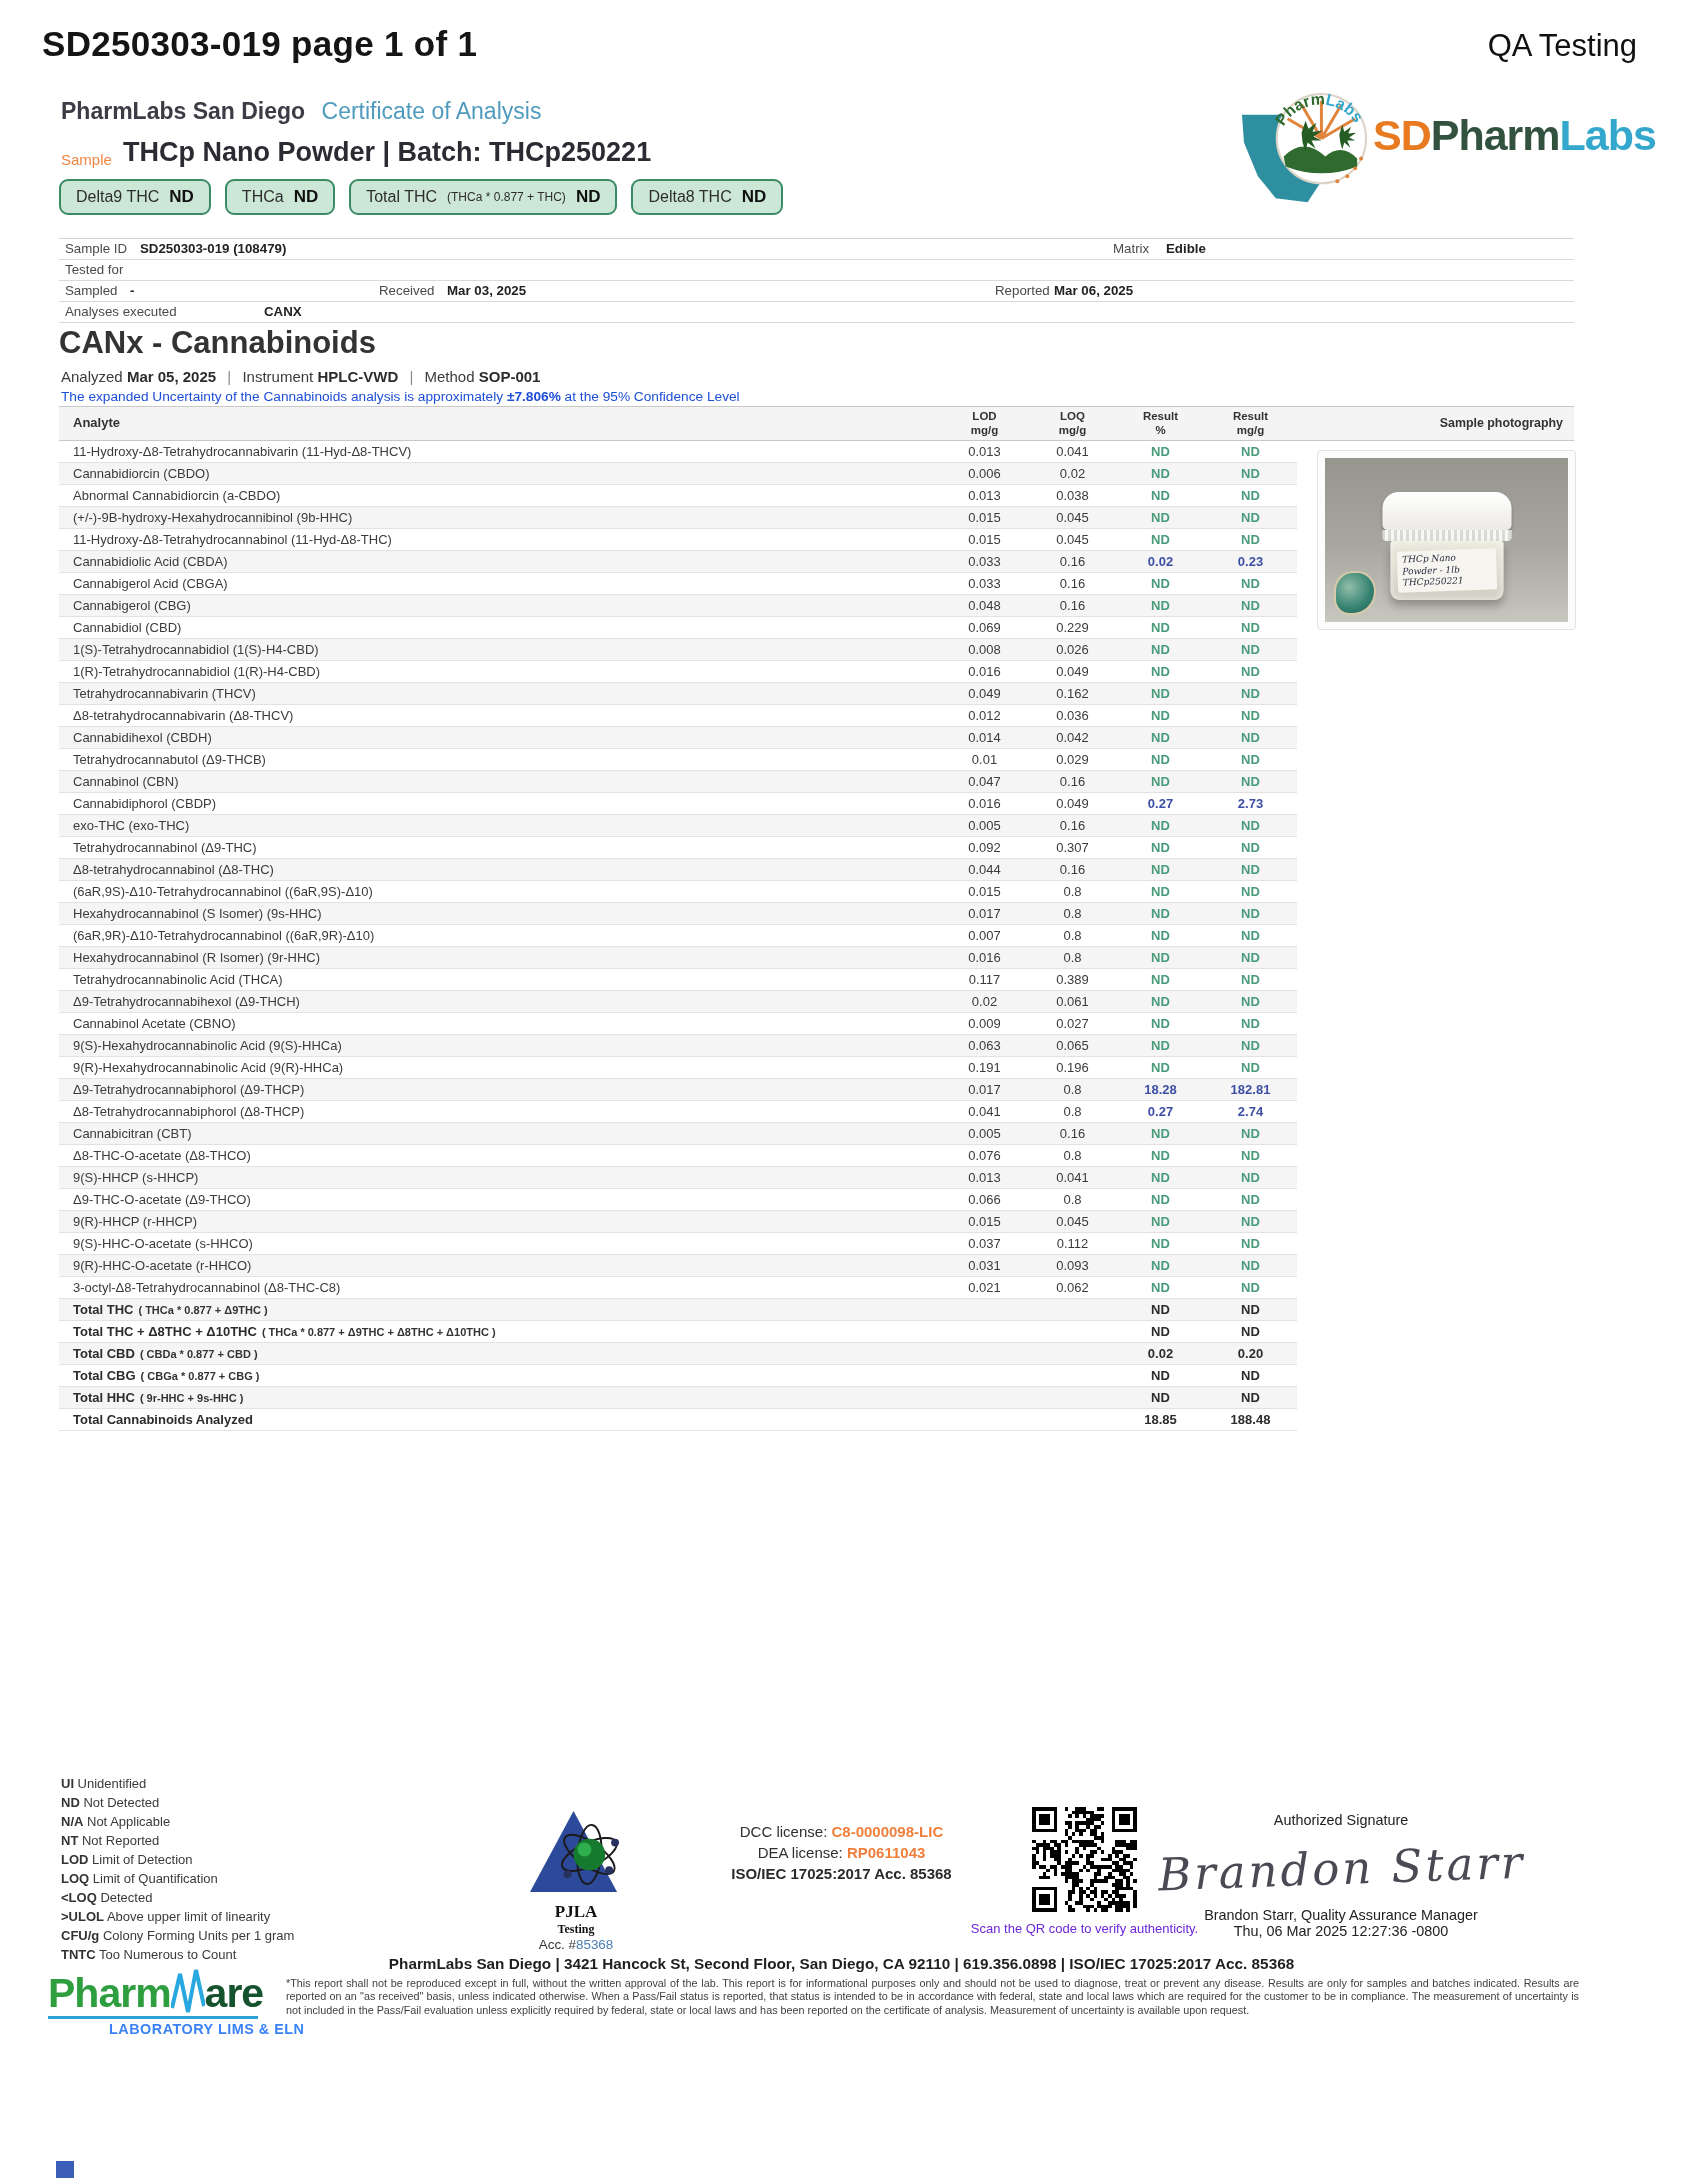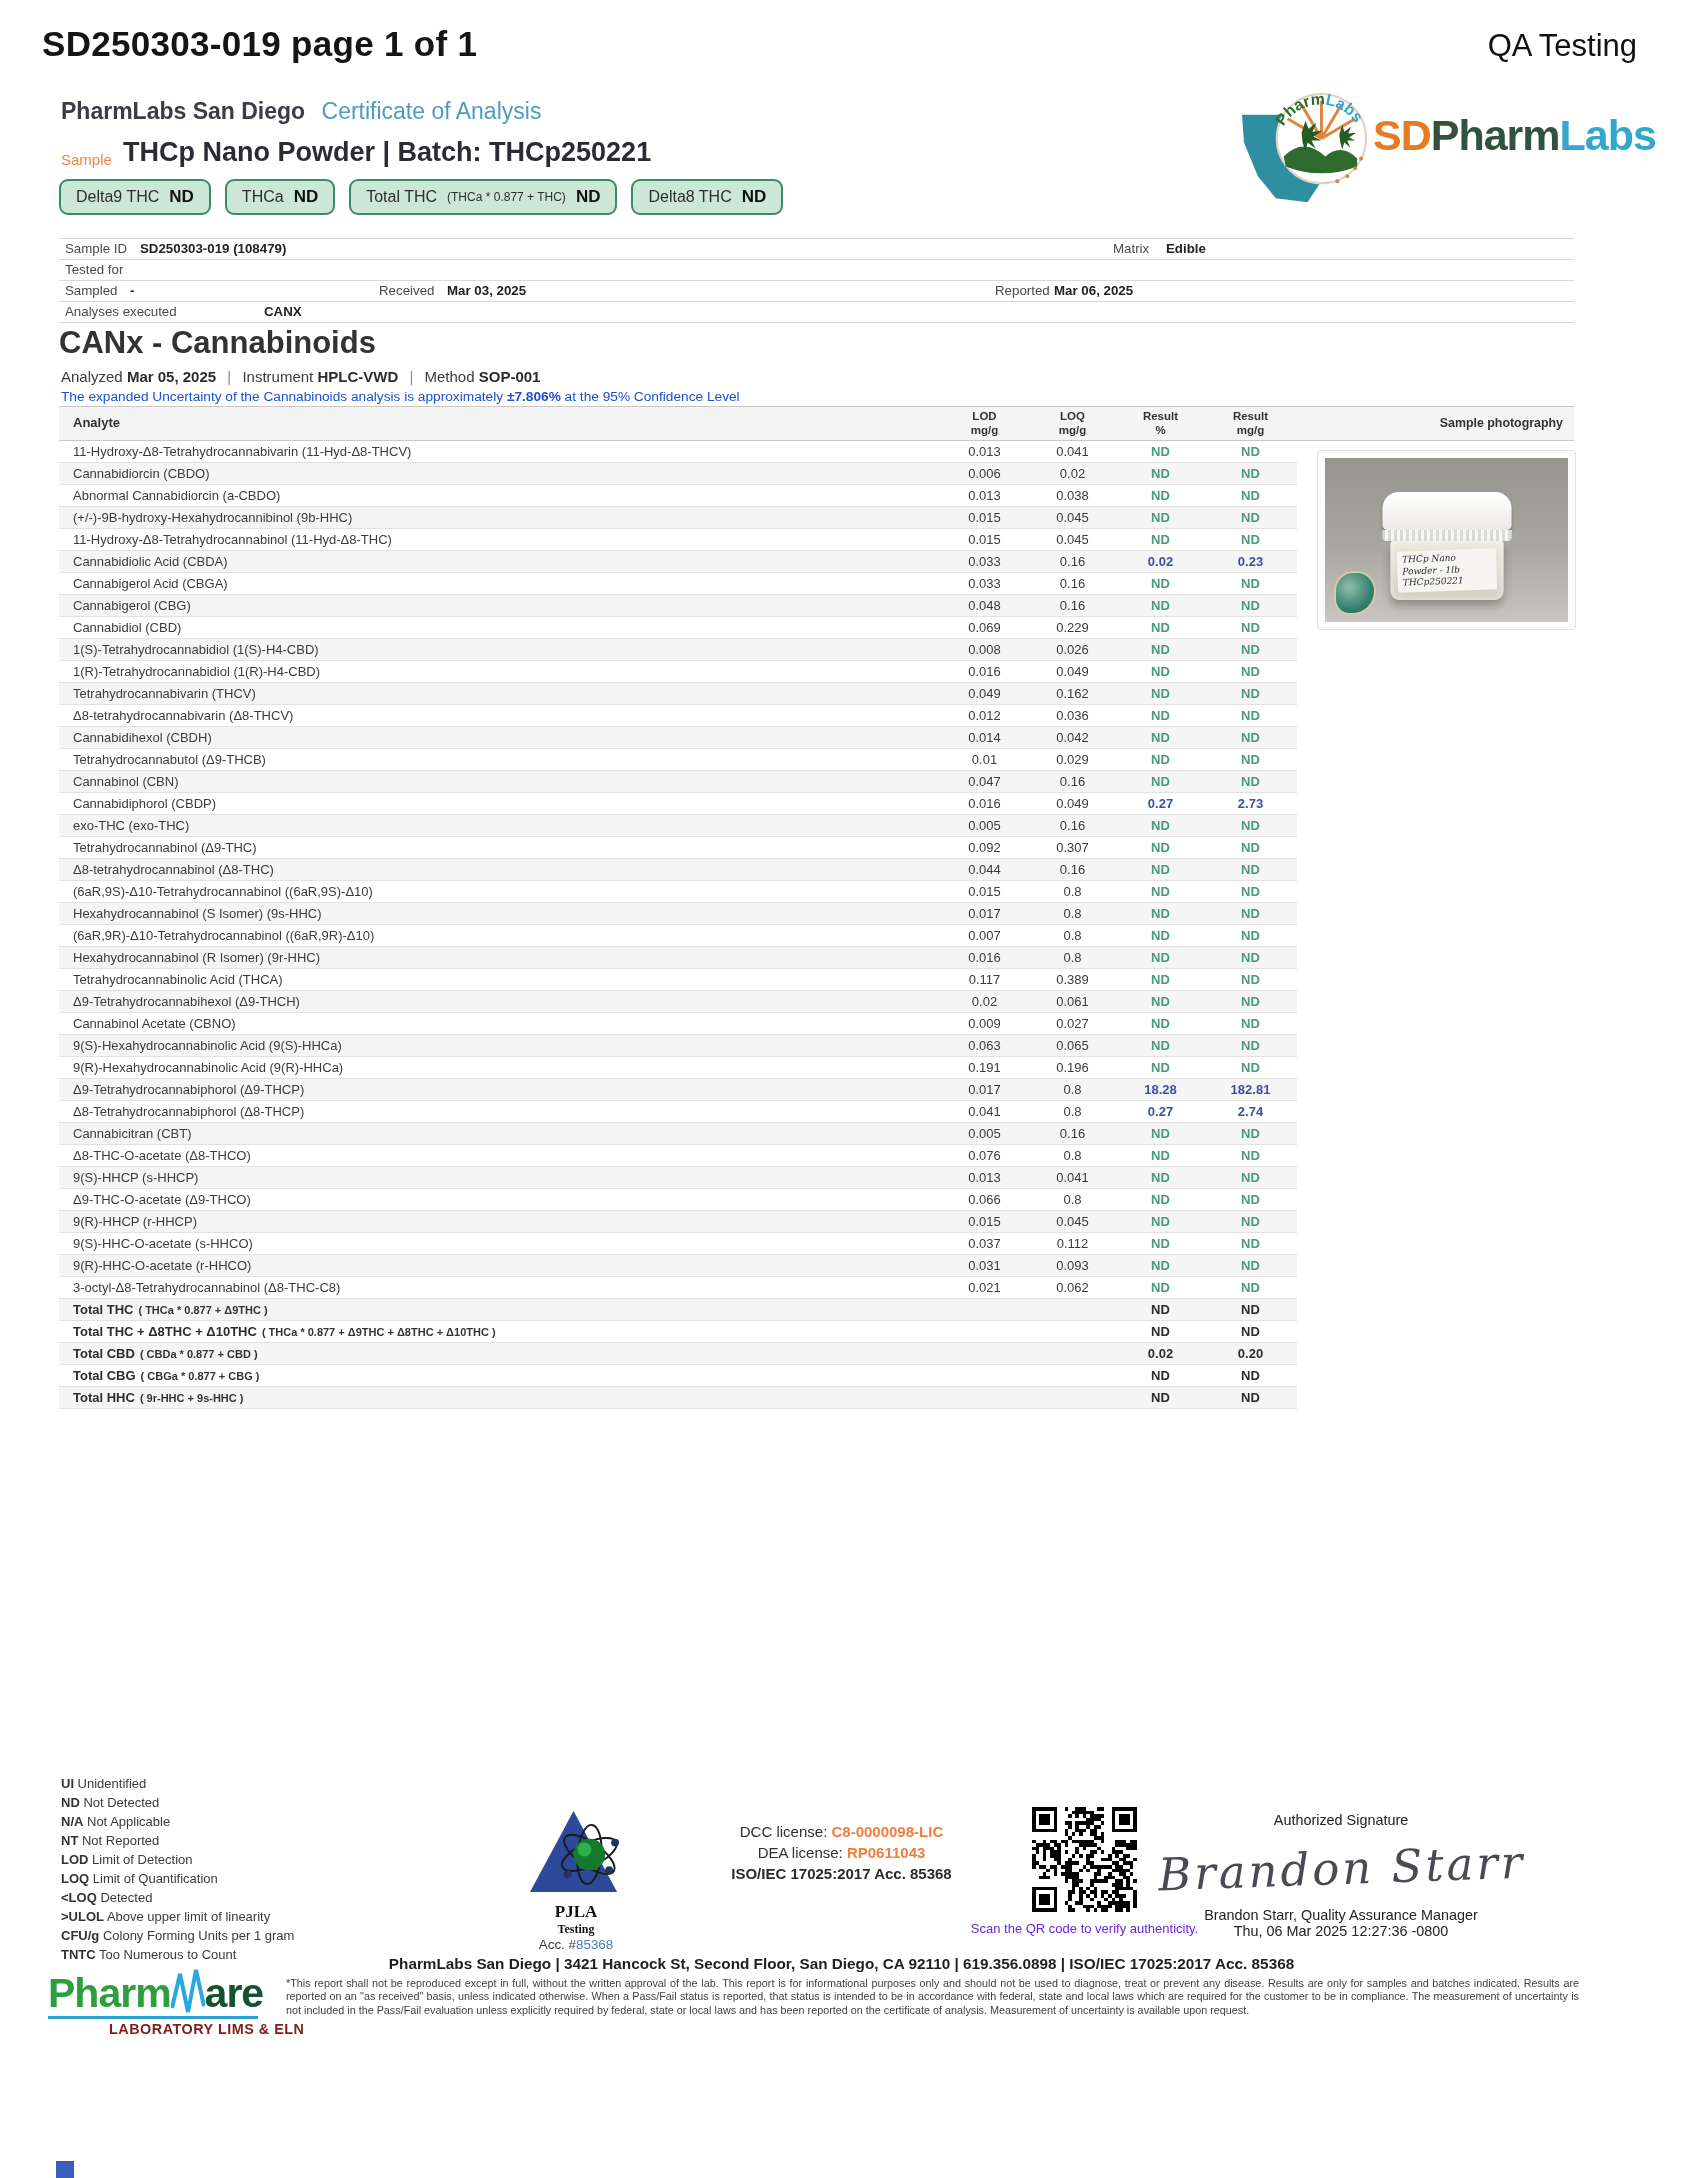--- a/index.html
+++ b/index.html
@@ -80,21 +80,21 @@
   .sig-script{margin-top:14px;font-family:"DejaVu Serif",serif;font-style:italic;font-size:45px;color:#4a4a55;transform:rotate(-2deg);letter-spacing:3px;white-space:nowrap;}
   .sig-name{margin-top:12px;font-size:14.4px;color:#222;}
   .sig-date{font-size:14.4px;color:#222;}
   .addr{left:0;top:1955px;width:1683px;text-align:center;font-size:15.3px;color:#1f1f1f;font-weight:600;}
   .disc{left:286px;top:1977px;width:1293px;font-size:10.8px;line-height:13.3px;color:#3f3f3f;text-align:justify;}
   .pharmware{left:48px;top:1968px;width:257px;}
   .pw-row{display:flex;align-items:flex-end;height:46px;}
   .pw-g{font-size:41px;font-weight:700;color:#2e9e3f;letter-spacing:-1px;line-height:1;}
   .pw-b{font-size:41px;font-weight:700;color:#14532d;letter-spacing:-1px;line-height:1;}
   .pw-line{height:3px;background:#2ba3d4;width:210px;margin-top:2px;}
-  .pw-sub{margin-left:61px;margin-top:2px;font-size:14.4px;font-weight:700;color:#7f1d1d;letter-spacing:0.5px;font-stretch:condensed;white-space:nowrap;}
+  .pw-sub{margin-left:61px;margin-top:2px;font-size:14.4px;font-weight:700;color:#3b82f6;letter-spacing:0.5px;font-stretch:condensed;white-space:nowrap;}
   .corner{left:56px;top:2161px;width:18px;height:17px;background:#3b5fb8;}
 </style>
 </head>
 <body>
 
 <div class="abs doc-title">SD250303-019 page 1 of 1</div>
 <div class="abs qa">QA Testing</div>
 
 <div class="abs lab-line">
   <span class="lab-name">PharmLabs San Diego</span>
@@ -523,20 +523,27 @@
         <span class="c-loq"></span>
         <span class="c-pct v-total">ND</span>
         <span class="c-mgg v-total">ND</span>
       </div>
       <div class="trow total">
         <span class="c-analyte"><b class="tname">Total HHC</b><span class="formula">( 9r-HHC + 9s-HHC )</span></span>
         <span class="c-lod"></span>
         <span class="c-loq"></span>
         <span class="c-pct v-total">ND</span>
         <span class="c-mgg v-total">ND</span>
+      </div>
+      <div class="trow total">
+        <span class="c-analyte"><b class="tname">Total Cannabinoids Analyzed</b></span>
+        <span class="c-lod"></span>
+        <span class="c-loq"></span>
+        <span class="c-pct v-total">18.85</span>
+        <span class="c-mgg v-total">188.48</span>
       </div>
     </div>
 </div>
 
 <div class="abs photo-box">
   <div class="photo">
     <div class="jar">
       <div class="lid"></div>
       <div class="lid-rib"></div>
       <div class="jbody">

